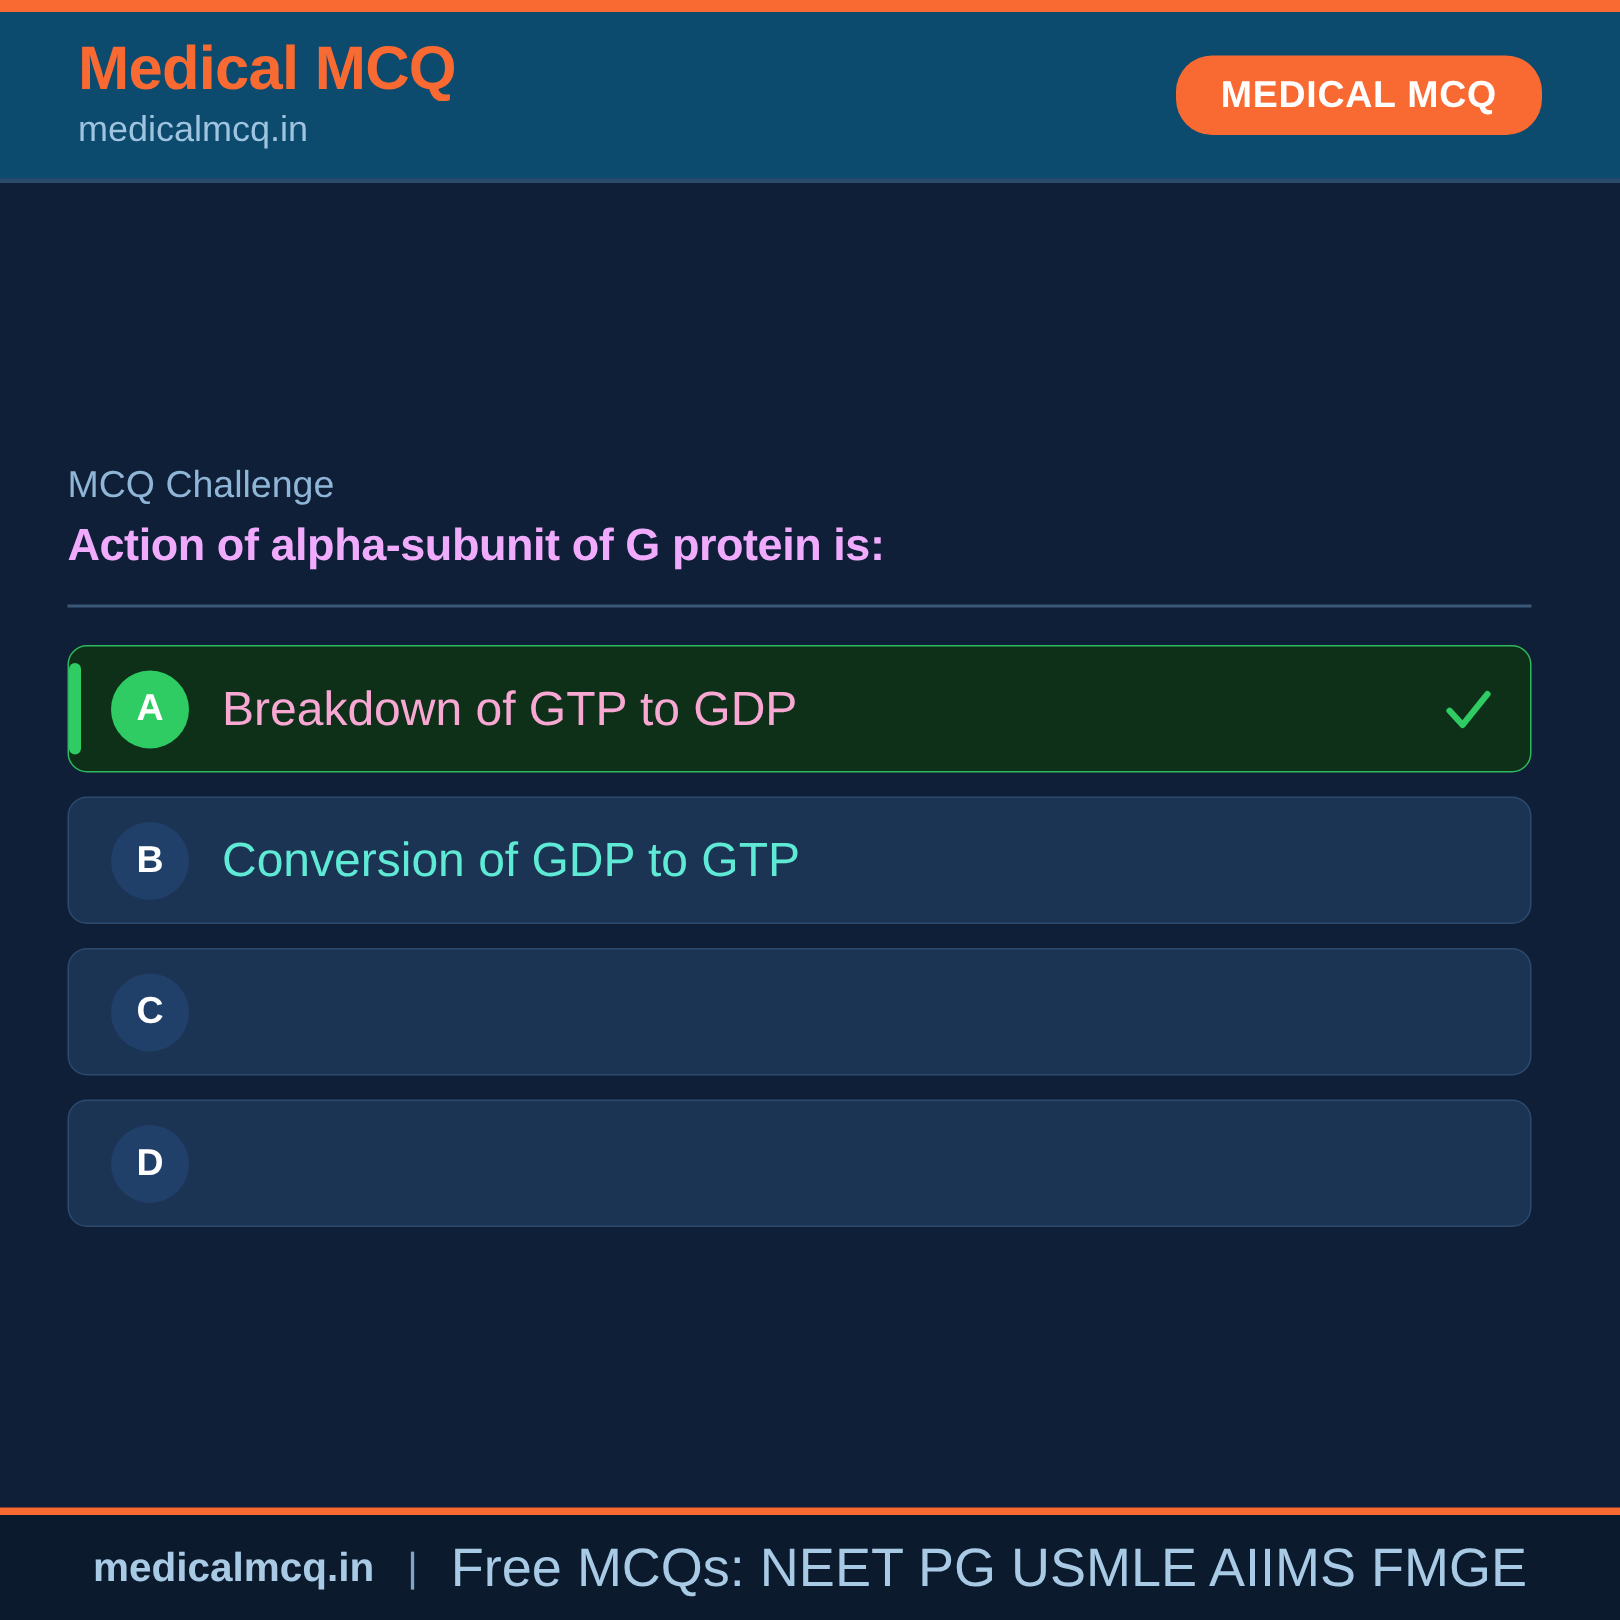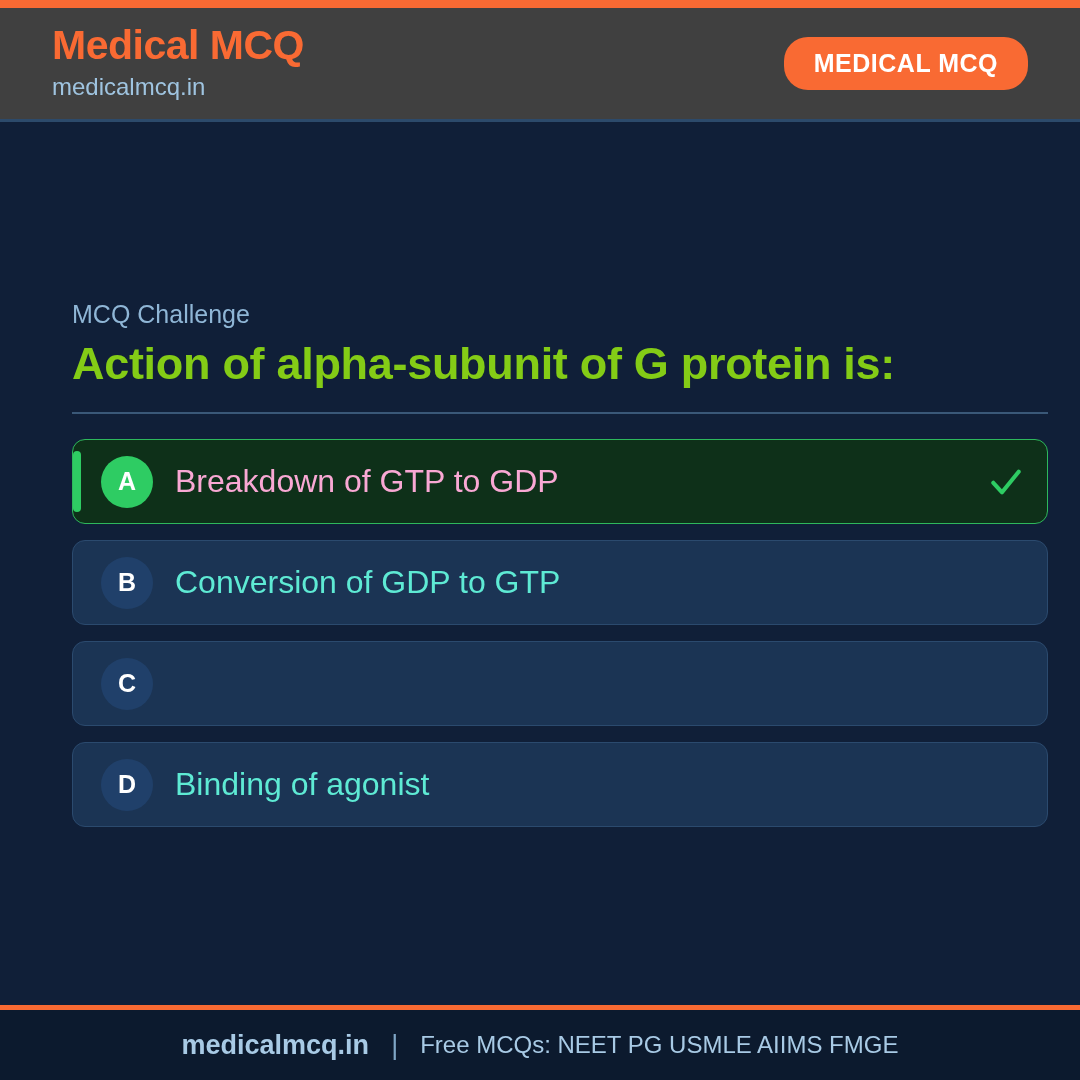--- a/index.html
+++ b/index.html
@@ -28,21 +28,21 @@
     height: 8px;
     width: 100%;
     background: #f96a33;
     flex: 0 0 auto;
   }
 
   
   .header {
     flex: 0 0 auto;
     height: 114px;
-    background: #404040;
+    background: #0c4a6e;
     border-bottom: 3px solid #2c4a6b;
     box-sizing: border-box;
     display: flex;
     align-items: center;
     justify-content: space-between;
     padding: 0 52px;
   }
   .brand-block {
     display: flex;
     flex-direction: column;
@@ -68,35 +68,35 @@
     font-weight: bold;
     letter-spacing: 0.5px;
     padding: 12px 30px;
     border-radius: 24px;
     white-space: nowrap;
   }
 
   
   .main {
     flex: 1 1 auto;
-    padding: 0 72px;
+    padding: 0 45px;
     display: flex;
     flex-direction: column;
     justify-content: center;
     box-sizing: border-box;
   }
   .eyebrow {
     font-size: 25px;
     color: #8fb6d6;
     margin-bottom: 8px;
   }
   .question {
-    font-size: 45px;
-    font-weight: bold;
-    color: #84cc16;
+    font-size: 30px;
+    font-weight: bold;
+    color: #f0abfc;
     line-height: 1.18;
     max-width: 830px;
     margin: 0 0 22px 0;
     letter-spacing: -0.3px;
   }
   .divider {
     height: 2px;
     background: #3a5878;
     width: 976px;
     margin-bottom: 25px;
@@ -183,21 +183,21 @@
     font-size: 27px;
     font-weight: bold;
     color: #a8cae5;
   }
   .footer-sep {
     font-size: 27px;
     color: #7fa6c6;
     margin: 0 22px;
   }
   .footer-exams {
-    font-size: 24px;
+    font-size: 36px;
     color: #a8cae5;
   }
 </style>
 </head>
 <body>
 
 <div class="card">
 
   <div class="top-accent"></div>
 
@@ -228,21 +228,20 @@
         <div class="badge">B</div>
         <div class="option-text">Conversion of GDP to GTP</div>
       </div>
 
       <div class="option">
         <div class="badge">C</div>
       </div>
 
       <div class="option">
         <div class="badge">D</div>
-        <div class="option-text">Binding of agonist</div>
       </div>
 
     </div>
   </div>
 
   <div class="footer">
     <span class="footer-site">medicalmcq.in</span>
     <span class="footer-sep">|</span>
     <span class="footer-exams">Free MCQs: NEET PG  USMLE  AIIMS  FMGE</span>
   </div>

